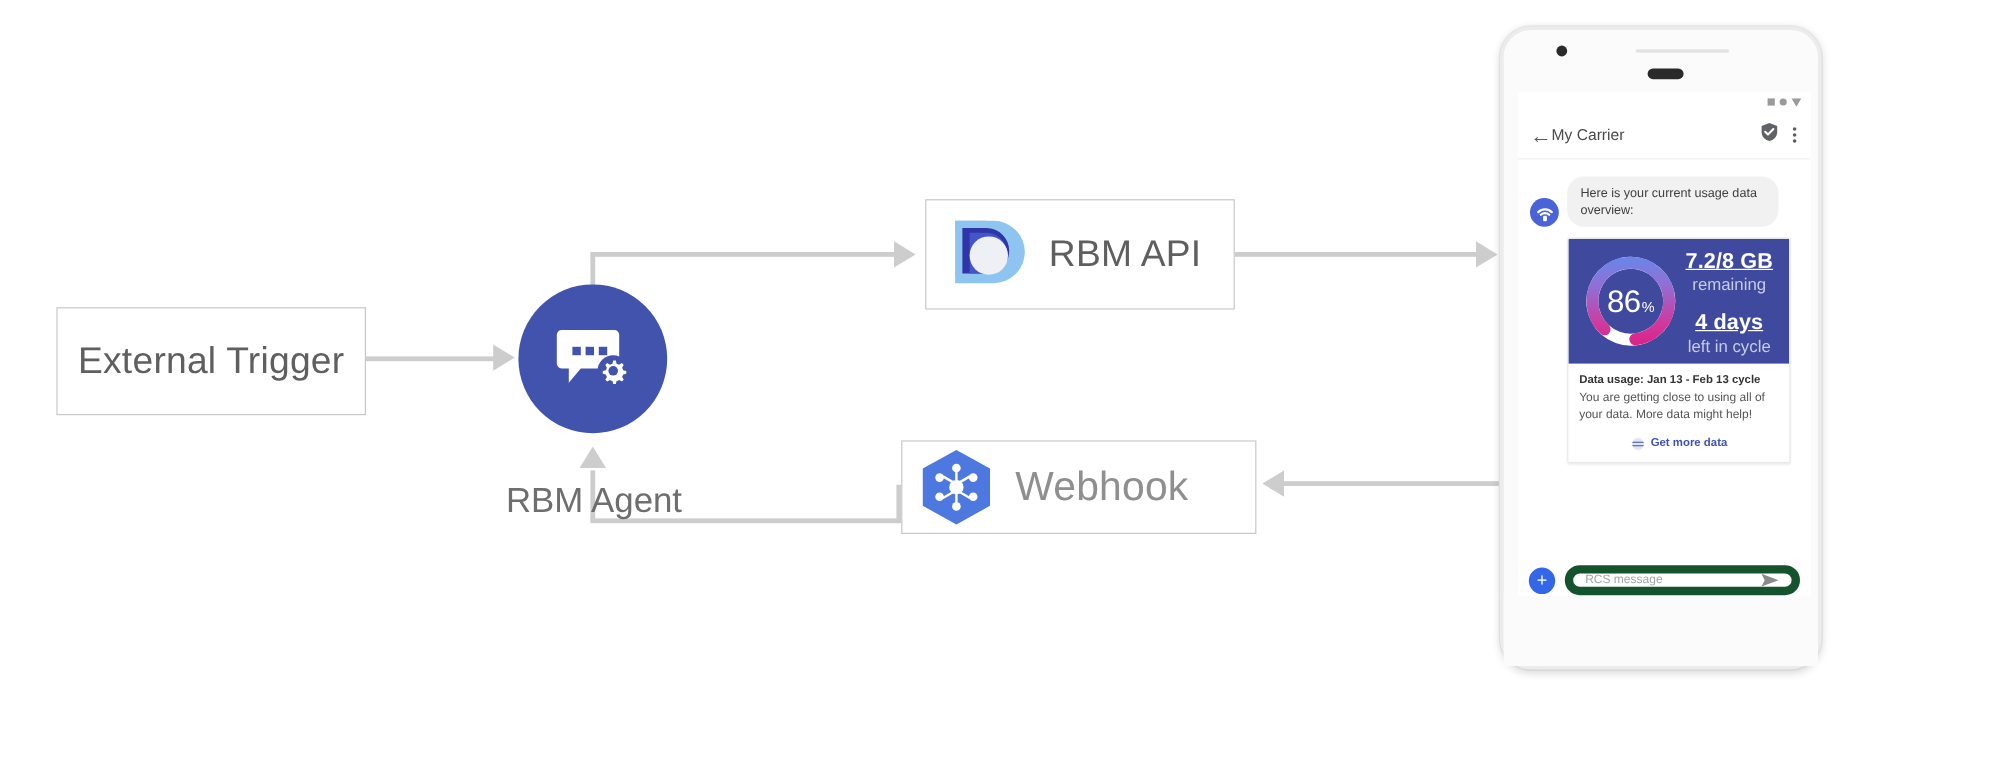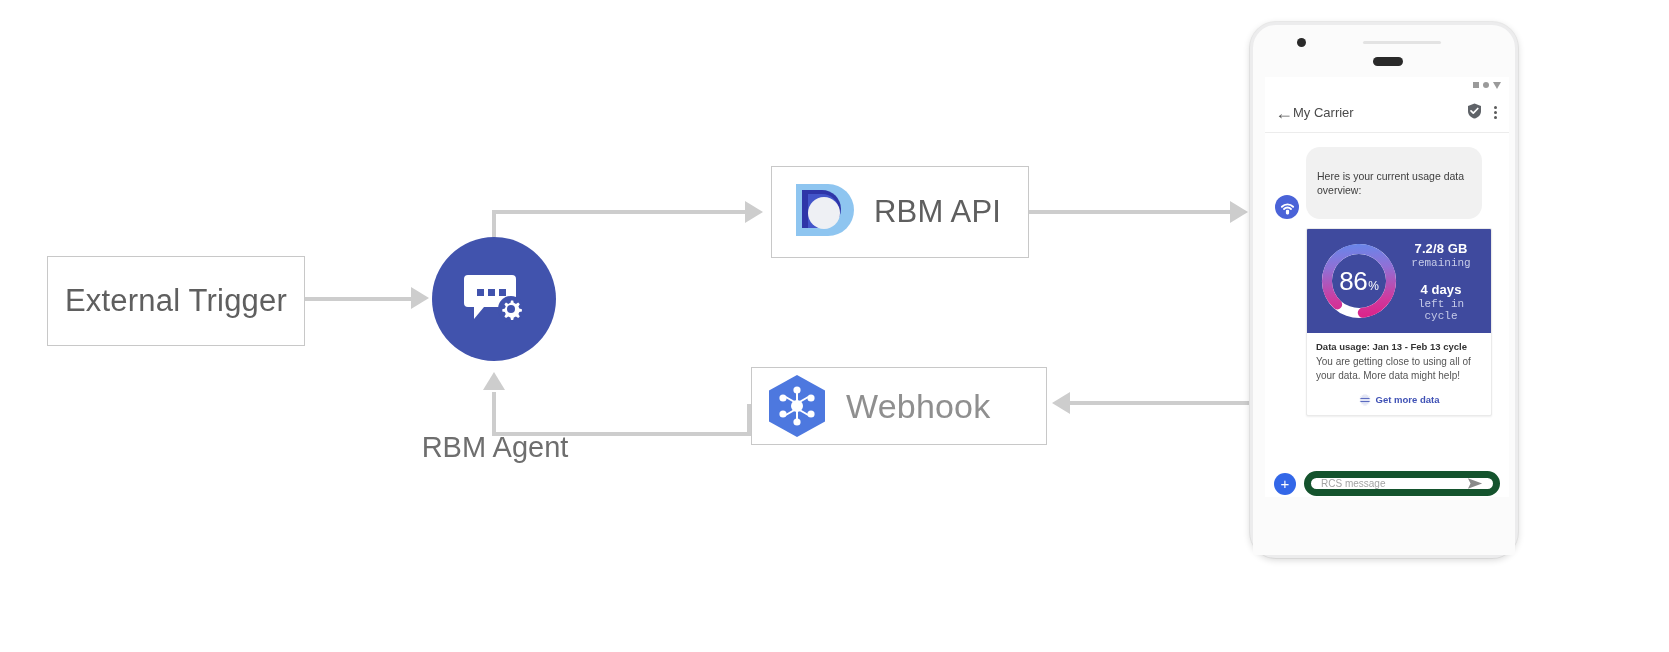--- a/index.html
+++ b/index.html
@@ -41,21 +41,21 @@
   #webhook-box .node-label { font-size: 34px; margin-left: 18px; color:#8f8f8f; }
 
   
   #rbm-agent-circle {
     position: absolute; left: 432px; top: 237px;
     width: 124px; height: 124px; border-radius: 50%;
     background: #4153ad;
     display:flex; align-items:center; justify-content:center;
   }
   #rbm-agent-label {
-    position: absolute; left: 410px; top: 431px; width: 170px;
+    position: absolute; left: 410px; top: 402px; width: 170px;
     text-align: center; font-size: 29px; font-weight: 300; color: #6e6e6e;
   }
 
   
   .conn { position: absolute; background: #cdcdcd; }
   .conn.h { height: 4px; }
   .conn.v { width: 4px; }
   .arrow { position: absolute; width: 0; height: 0; }
   .arrow.right { border-top: 11px solid transparent; border-bottom: 11px solid transparent;
      border-left: 18px solid #cdcdcd; }
@@ -101,37 +101,37 @@
   #verified-badge { margin-right:12px; }
   #overflow-menu { display:flex; flex-direction:column; gap:2px; margin-right:2px; }
   #overflow-menu i { width:3px;height:3px;border-radius:50%;background:#5b5b5b; display:block;}
 
   
   #conversation { padding:14px 10px 0 10px; background:#fff; height:330px; }
   #msg-row { display:flex; align-items:flex-end; gap:7px; }
   #avatar { width:24px; height:24px; border-radius:50%; background:#4a63d8;
      display:flex; align-items:center; justify-content:center; flex:0 0 auto; }
   #msg-bubble {
-    background:#f1f1f1; border-radius:14px; padding:22px 11px;
+    background:#f1f1f1; border-radius:14px; padding:7px 11px;
     font-size:10.5px; color:#3d3d3d; line-height:1.35; max-width:176px;
   }
 
   
   #rich-card { margin-top:9px; margin-left:31px; width:186px;
      border:1px solid #eaeaea; border-radius:2px; overflow:hidden; background:#fff;
      box-shadow:0 1px 2px rgba(0,0,0,.07); }
   #card-hero { background:#3f4a9e; height:104px; display:flex; align-items:center; padding:0 10px; }
   #gauge-wrap { position:relative; width:84px; height:84px; flex:0 0 auto; }
   #gauge-pct { position:absolute; inset:0; display:flex; align-items:center;
      justify-content:center; color:#fff; }
   #gauge-pct .num { font-size:26px; font-weight:300; letter-spacing:-.5px; }
   #gauge-pct .unit { font-size:12px; font-weight:300; margin-top:9px; margin-left:1px; }
   #hero-stats { flex:1; text-align:center; color:#fff; }
-  .stat-main { font-size:13px; font-weight:700; letter-spacing:.1px; }
-  .stat-sub { font-size:11px; color:#c6cbe8; margin-top:1px;font-family:Liberation Mono, monospace; }
+  .stat-main { font-size:18px; font-weight:700; letter-spacing:.1px;text-decoration:underline; }
+  .stat-sub { font-size:14px; color:#c6cbe8; margin-top:1px; }
   .stat-block2 { margin-top:13px; }
 
   #card-body { padding:8px 9px 9px 9px; }
   #card-title { font-size:9.5px; font-weight:700; color:#333; }
   #card-desc { font-size:10px; color:#555; line-height:1.4; margin-top:3px; }
   #card-action { display:flex; align-items:flex-start; justify-content:center;
      gap:5px; margin-top:9px; padding-top:2px; }
   #card-action .action-label { font-size:9.5px; color:#3f51b5; font-weight:700; }
 
   

